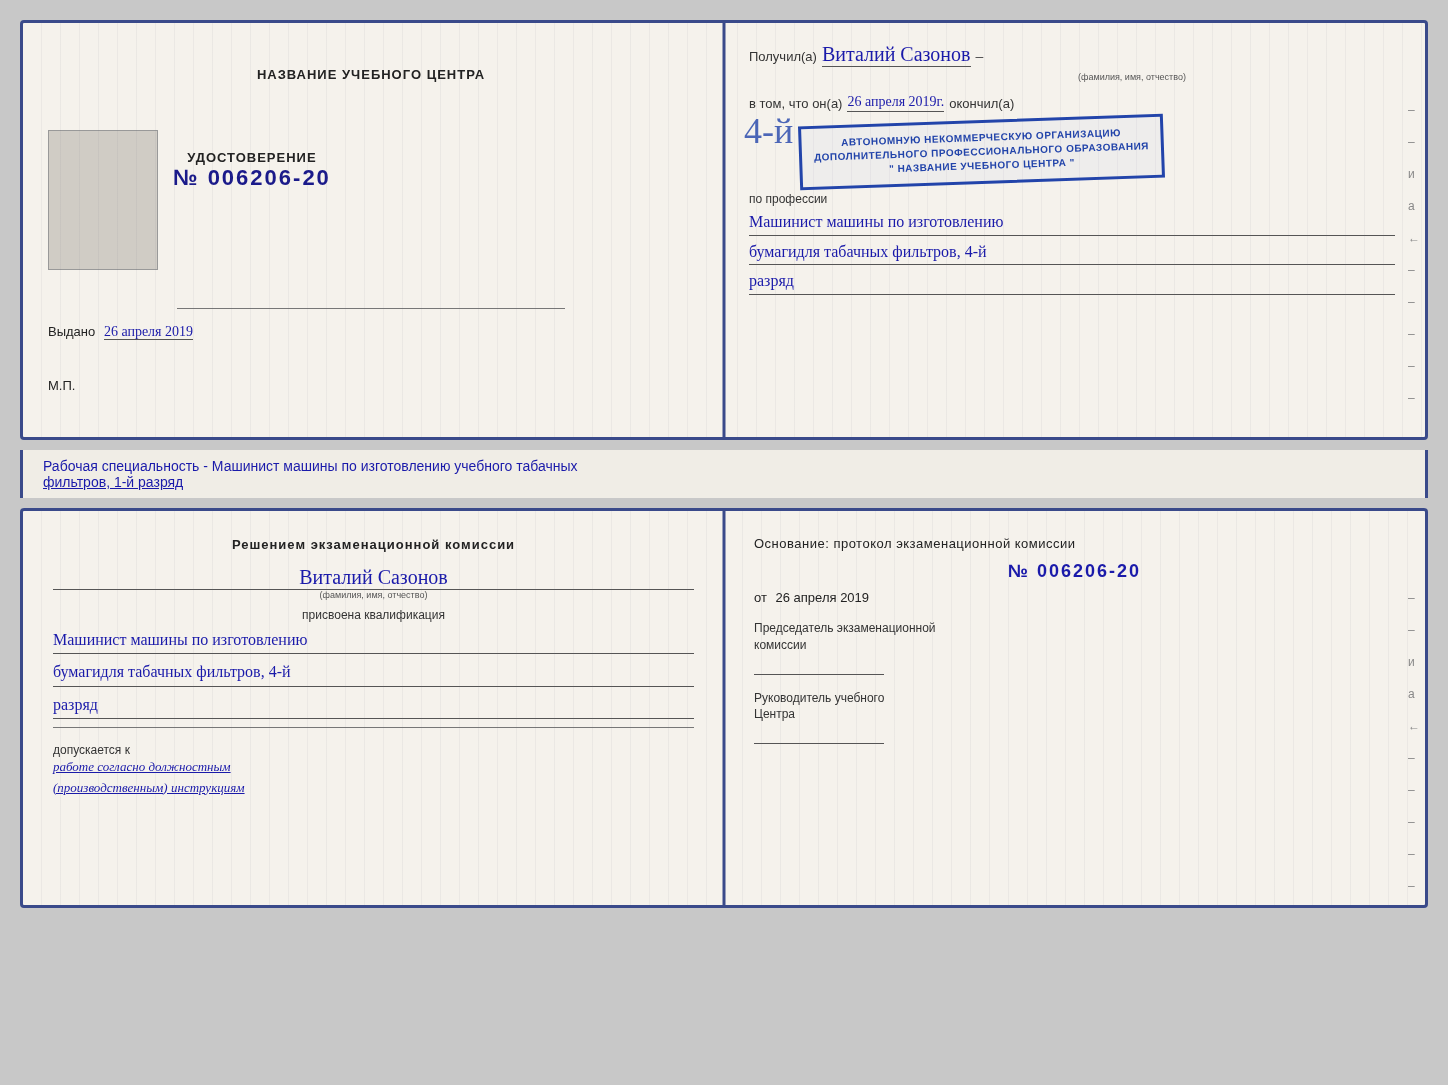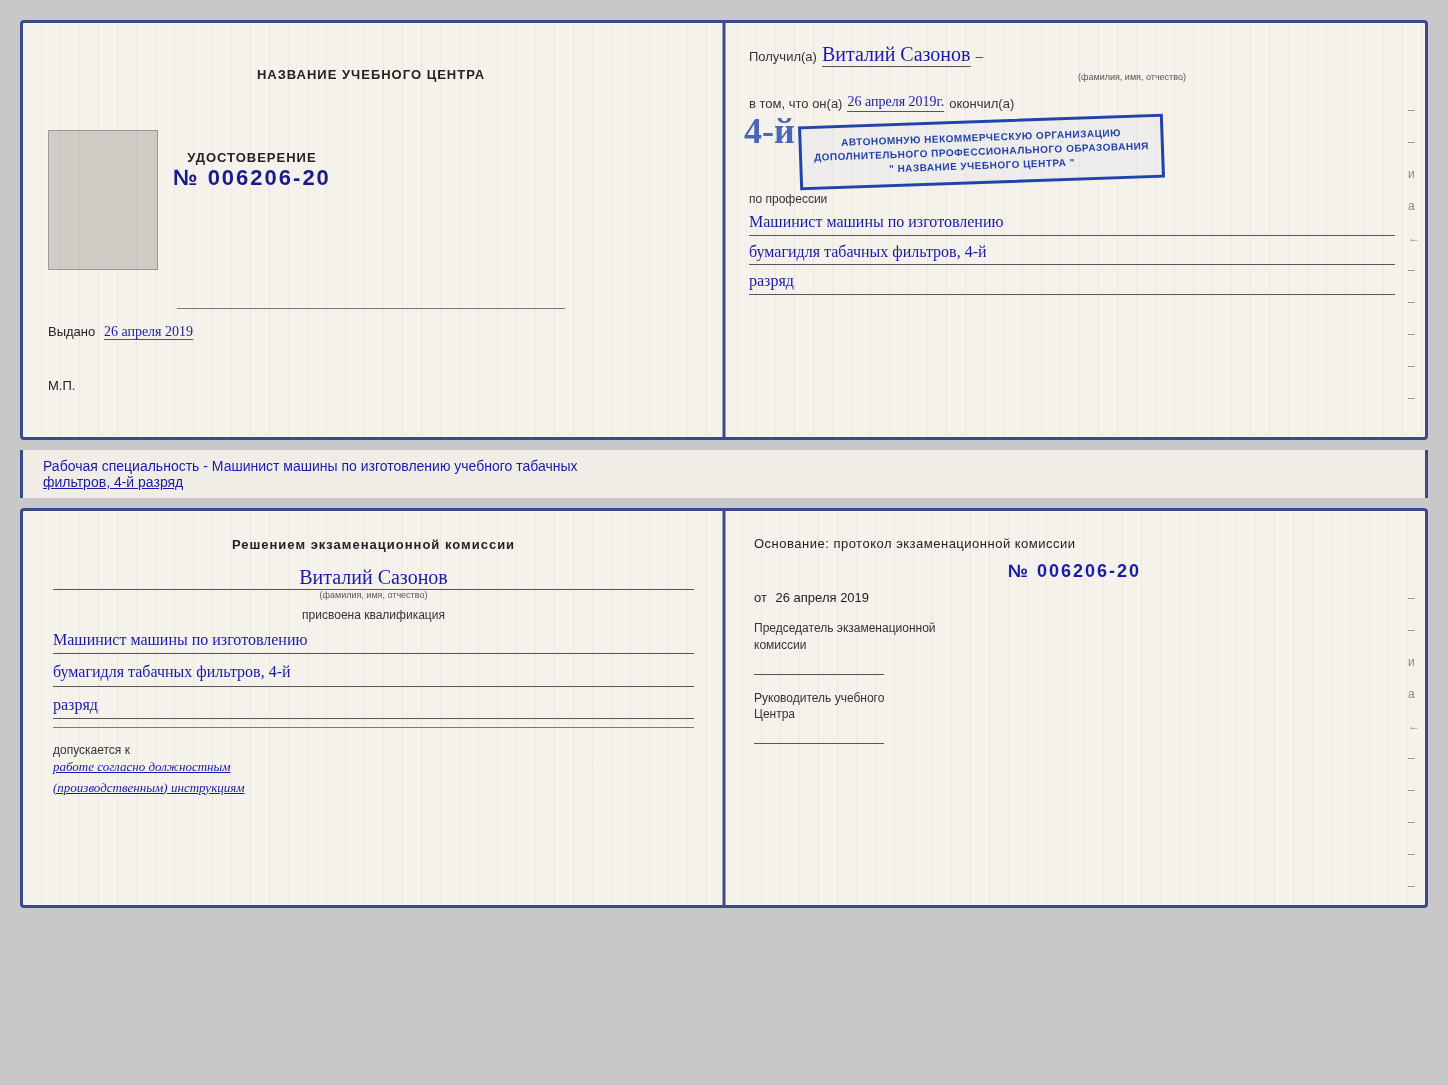--- a/index.html
+++ b/index.html
@@ -189,21 +189,21 @@
       line-height: 1.4;
       display: inline-block;
       transform: rotate(-2deg);
       background: rgba(200, 210, 240, 0.15);
     }
 
     .stamp-number {
       font-family: 'Segoe Script', 'Comic Sans MS', cursive;
       color: #1a1aaa;
       font-size: 32px;
-      font-weight: bold;
+      font-weight: normal;
       position: absolute;
       top: -5px;
       left: -5px;
       opacity: 0.85;
     }
 
     .profession-line {
       font-size: 12px;
       color: #333;
       margin-top: 6px;
@@ -468,21 +468,21 @@
         <span>–</span>
         <span>–</span>
         <span>–</span>
       </div>
     </div>
   </div>
 
   <div class="middle-strip">
     <span>Рабочая специальность - Машинист машины по изготовлению учебного табачных</span>
     <br>
-    <span class="underlined-text">фильтров, 4-й разряд</span>
+    <span class="underlined-text">фильтров, 1-й разряд</span>
   </div>
 
   <div class="bottom-booklet">
 
     <div class="bottom-left">
       <div class="decision-title">Решением  экзаменационной  комиссии</div>
 
       <div class="person-name-block">
         <span class="person-name-hw">Виталий Сазонов</span>
         <span class="fio-subtitle">(фамилия, имя, отчество)</span>

